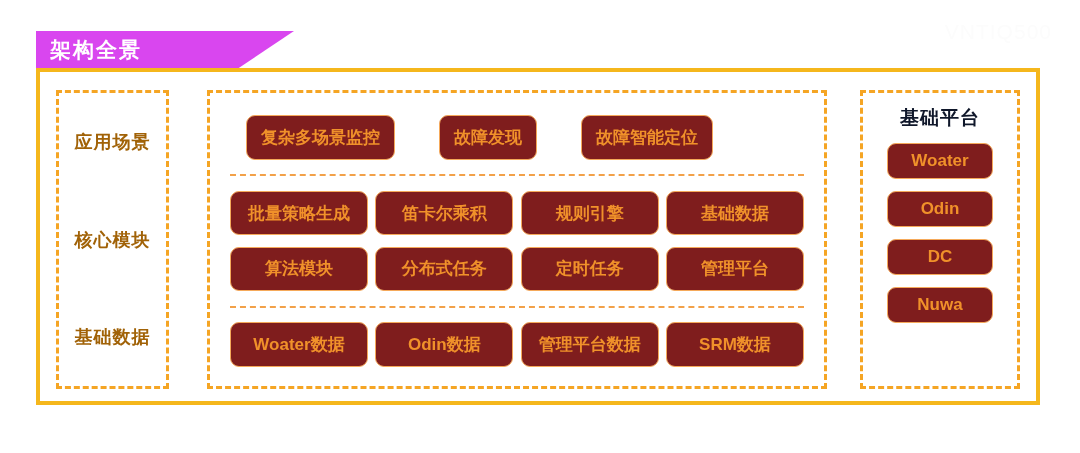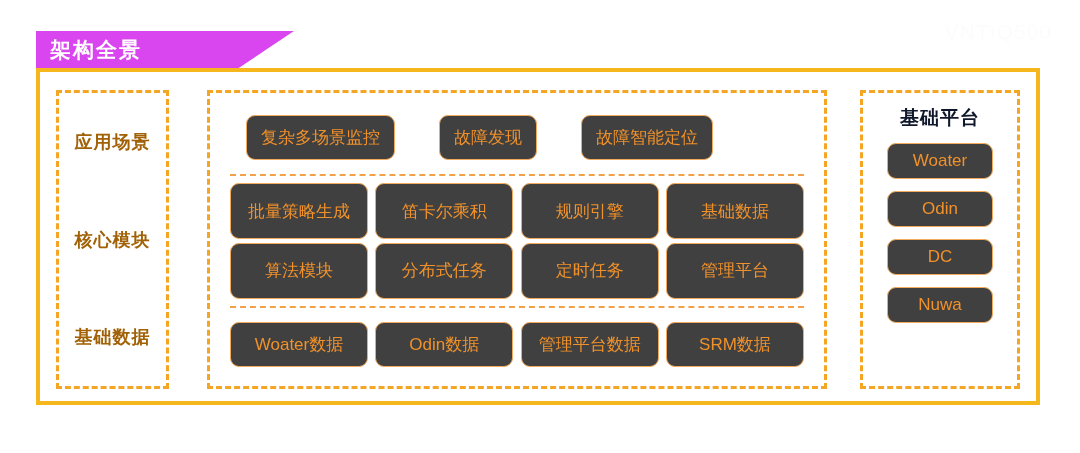--- a/index.html
+++ b/index.html
@@ -117,33 +117,34 @@
   .row {
     display: flex;
     align-items: center;
   }
   .row-scenes { justify-content: flex-start; gap: 44px; padding-left: 22px; }
   .row-modules { justify-content: space-between; padding: 0 6px; }
   .row-data { justify-content: space-between; padding: 0 6px; }
 
   
   .card {
-    background: #404040;
+    background: #7f1d1d;
     border: 1.5px solid #f5a95a;
     border-radius: 9px;
     color: #f0912a;
     font-size: 17px;
     display: flex;
     align-items: center;
     justify-content: center;
     box-sizing: border-box;
     white-space: nowrap;
+    font-weight: bold;
   }
   .card-scene { height: 45px; padding: 0 14px; }
-  .card-module { height: 56px; width: 138px; }
+  .card-module { height: 44px; width: 138px; }
   .card-data { height: 45px; width: 138px; }
 
   
   .right-panel {
     left: 820px;
     top: 18px;
     width: 160px;
     height: 299px;
     display: flex;
     flex-direction: column;

